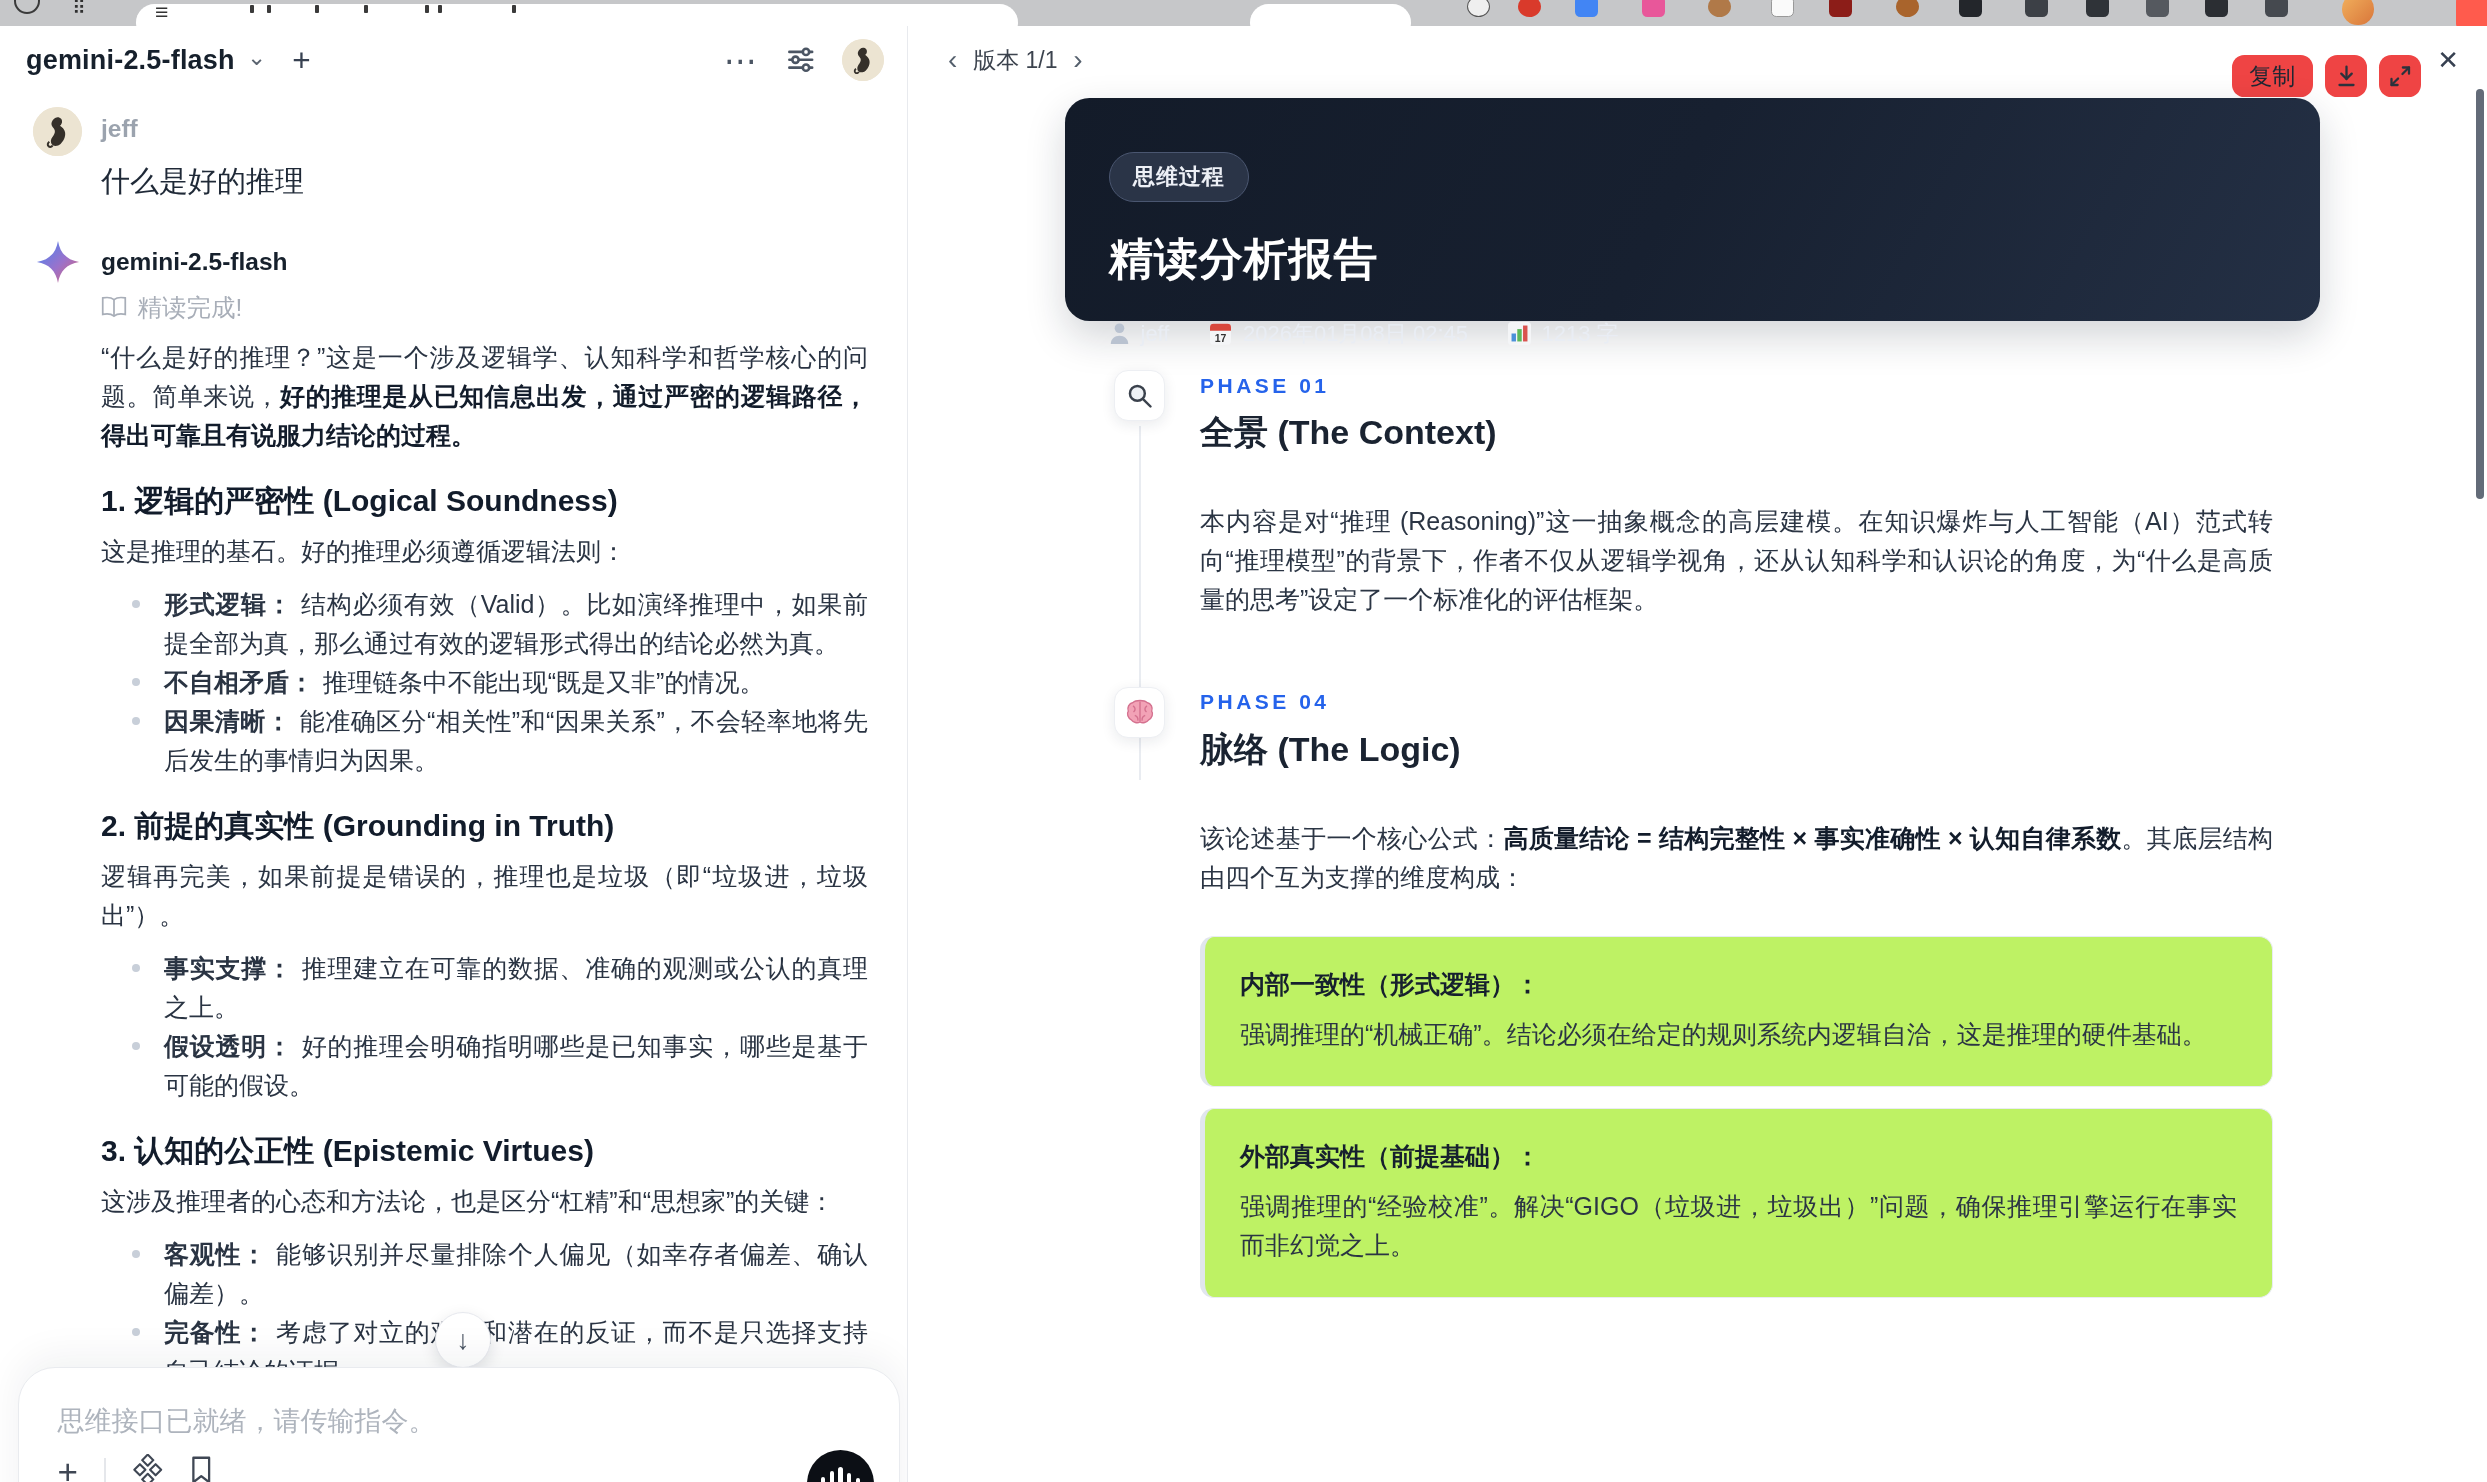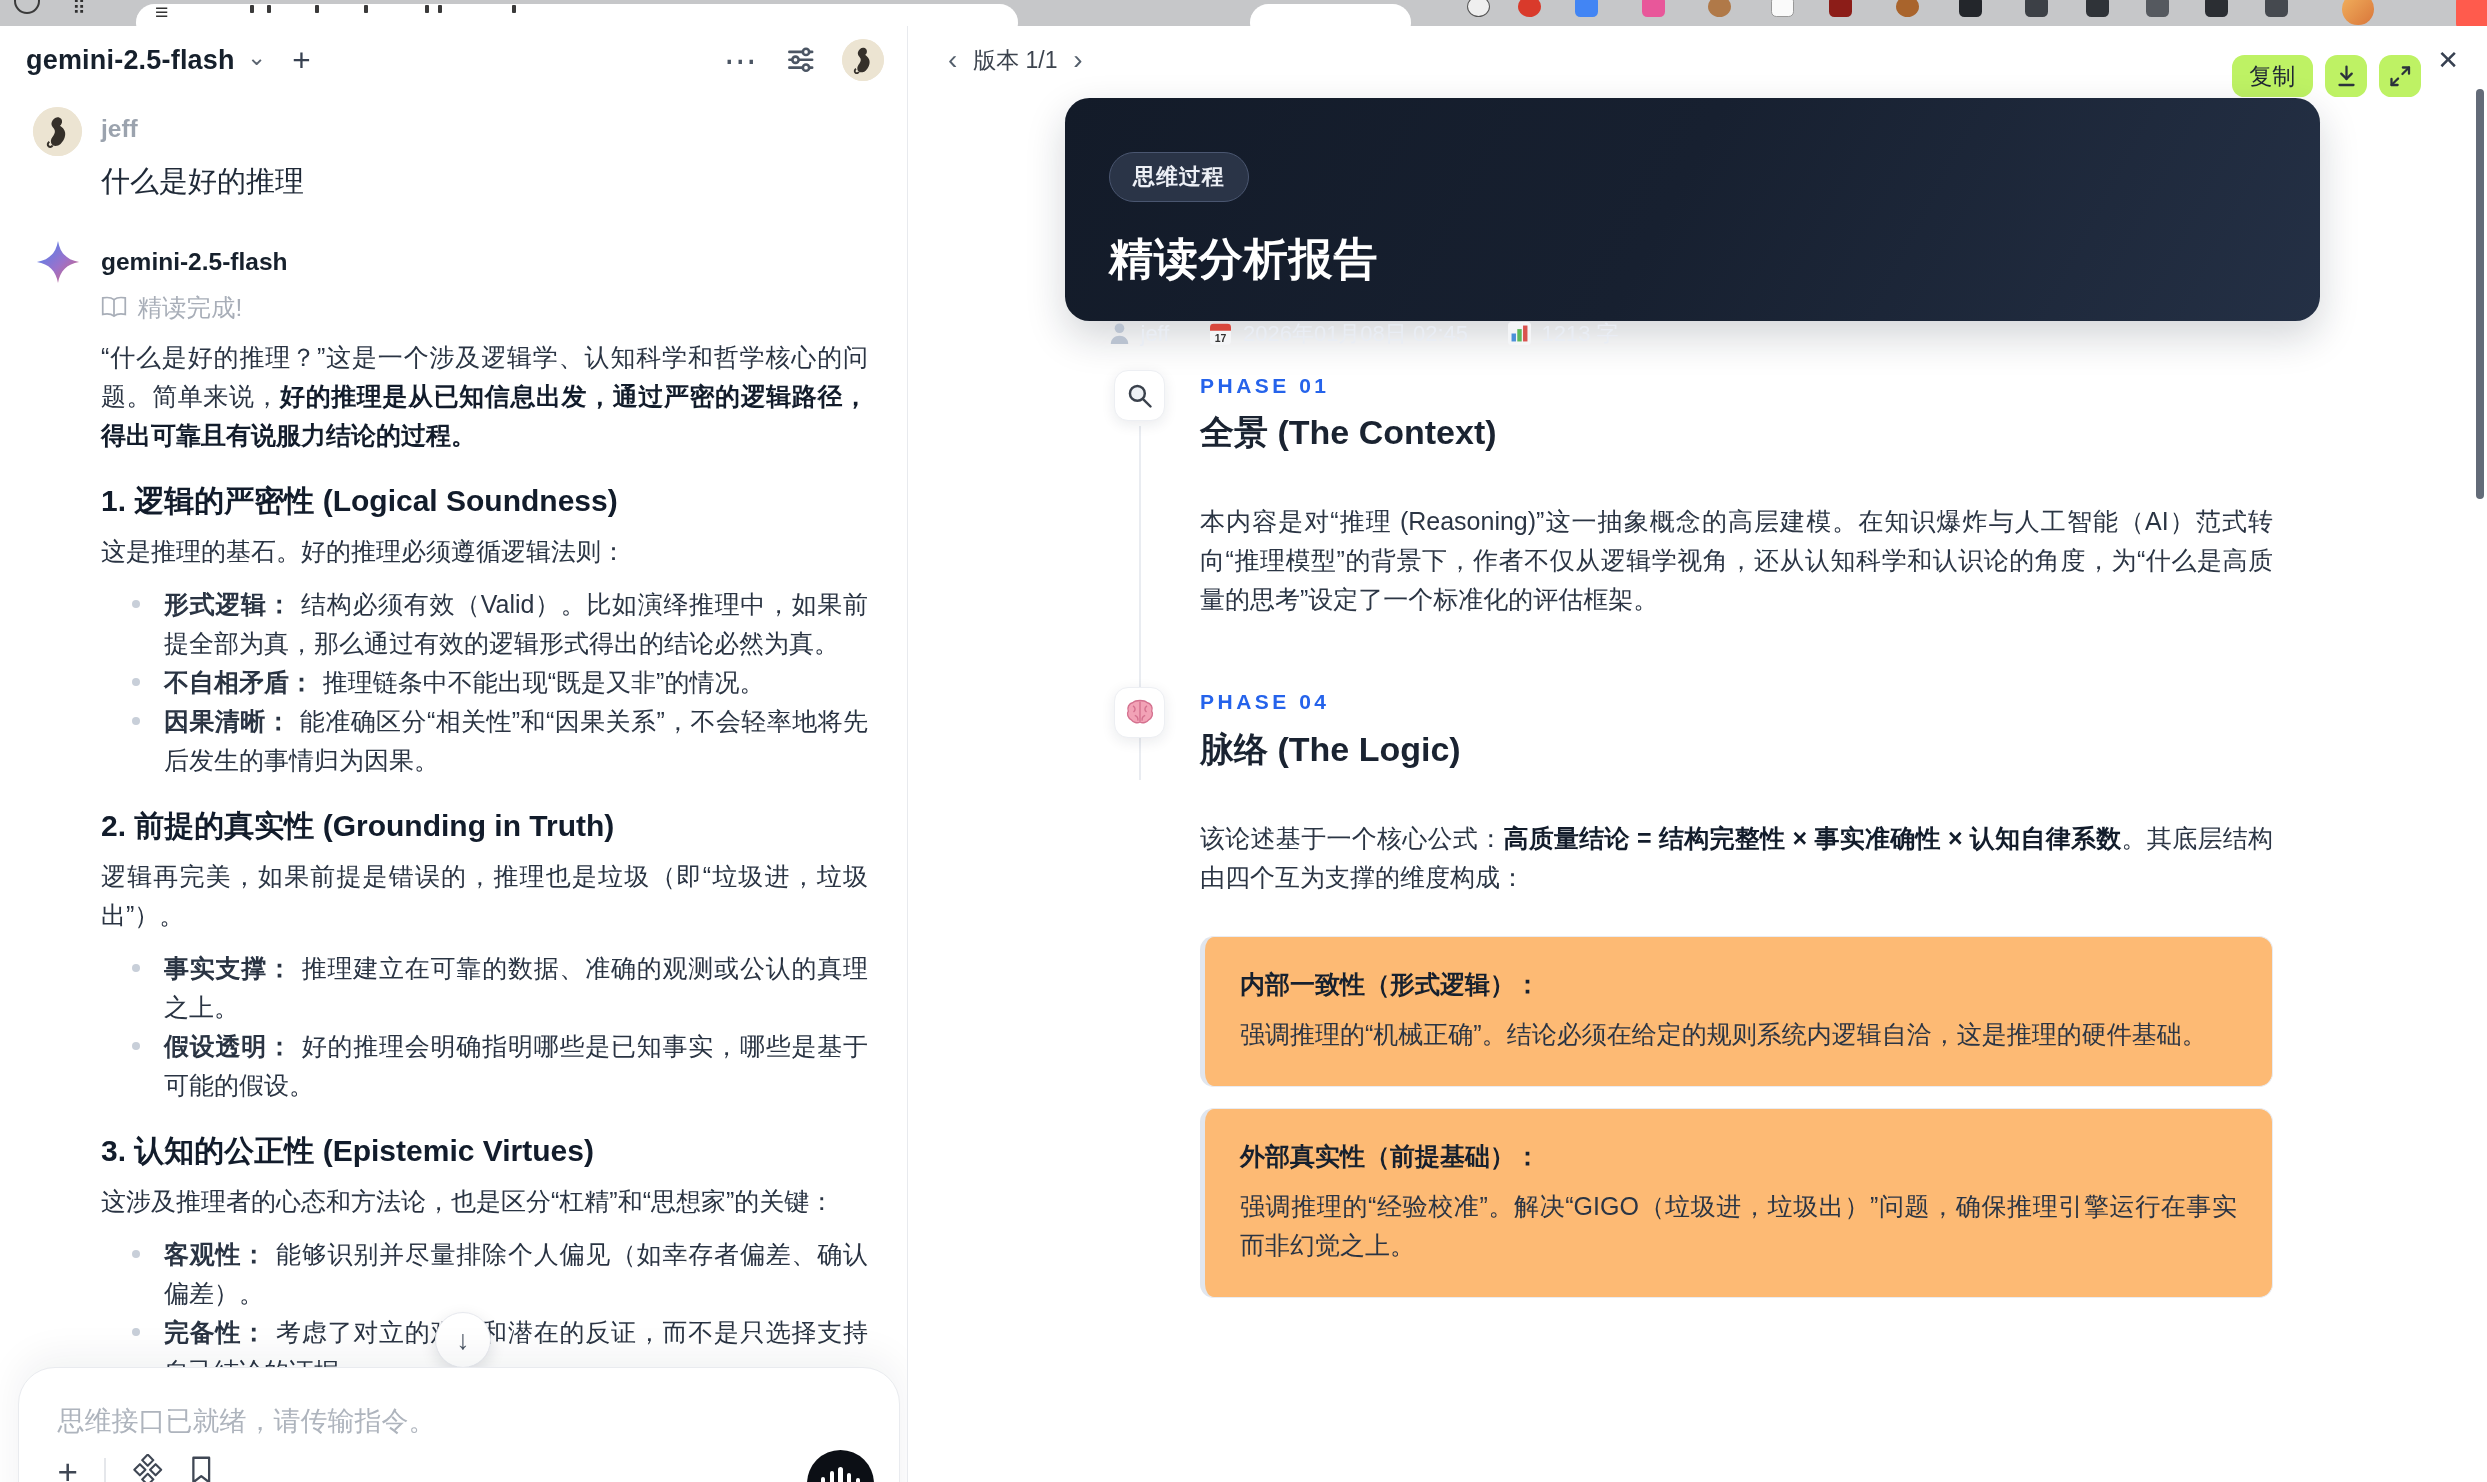--- a/index.html
+++ b/index.html
@@ -66,21 +66,21 @@
   .voice-btn { position:absolute; right:24.5px; top:82px; width:67px; height:67px; border-radius:50%;
     background:#0c0f15; display:flex; align-items:center; justify-content:center; gap:4.4px; }
   .vb { width:4.4px; border-radius:2.6px; background:#fff; }
 
   
   .right-pane { flex:1; position:relative; background:#fff; overflow:hidden; }
   .preview-toolbar { height:68px; display:flex; align-items:center; padding:0 28px 0 40px; }
   .ver-nav { display:flex; align-items:center; gap:15.8px; color:#3c434e; font-size:23px; }
   .nav-chev { font-size:28px; color:#55606d; line-height:1; }
   .pt-spacer { flex:1; }
-  .tool-pill { background:#bef264; border-radius:12.3px; height:42px; padding:0 17.5px; display:flex;
+  .tool-pill { background:#ef4444; border-radius:12.3px; height:42px; padding:0 17.5px; display:flex;
     align-items:center; justify-content:center; font-size:23px; color:#1f2733; margin-left:12.3px;margin-top:32px; }
   .tool-sq { width:42px; padding:0; }
   .pt-close { font-size:26px; color:#374151; margin-left:15.8px; }
 
   .report { position:absolute; left:157px; top:72px; width:1255px; }
   .hero { height:223px; border-radius:24.5px; color:#fff; position:relative; padding:54px 44px;
     background:linear-gradient(118deg,#131b29 0%,#172030 48%,#243045 100%);
     box-shadow:0 15.8px 39px rgba(18,28,46,.18); }
   .hero-badge { display:inline-flex; background:#2a3447; border:1.8px solid #4a5670; color:#edf0f6;
     font-size:22px; font-weight:600; padding:8.8px 23px; border-radius:874px; letter-spacing:0.9px; }
@@ -97,21 +97,21 @@
     display:flex; align-items:center; justify-content:center; z-index:1; }
   .phase-content { flex:1; padding-right:47px; }
   .phase-label { color:#2563eb; font-size:21px; font-weight:800; letter-spacing:3.5px; padding-top:3.5px; }
   .phase-title { font-size:34px; font-weight:800; color:#1a2331; margin-top:12.3px; }
   .phase-content p { font-size:25px; line-height:39px; color:#2b3544; text-align:justify; margin:0; }
   .pp1 { margin-top:46px !important; }
   .pp2 { margin-top:23px !important; }
   .phase-content p b { color:#121c2b; }
 
   .cards { margin-top:39px; display:flex; flex-direction:column; gap:21px; }
-  .card { background:#fdba74; border:0.9px solid #e9ecf2; border-left:5.3px solid #e1e6ee; border-radius:14px; padding:31.5px 35px; }
+  .card { background:#bef264; border:0.9px solid #e9ecf2; border-left:5.3px solid #e1e6ee; border-radius:14px; padding:31.5px 35px; }
   .card-title { font-size:25px; font-weight:800; color:#16202e; }
   .card-body { font-size:25px; line-height:39px; color:#2b3544; margin-top:14px; text-align:justify; }
 
   .scrollbar-thumb { position:absolute; right:2.6px; top:63px; width:8.8px; height:410px; border-radius:5.3px; background:#636b78; }
 </style>
 </head>
 <body>
 
 <div class="browser-bar">
   <span class="bcircle" style="left:14px;top:-12.3px;width:26px;height:26px;border:2.6px solid #3a3a3a;background:transparent;"></span>

